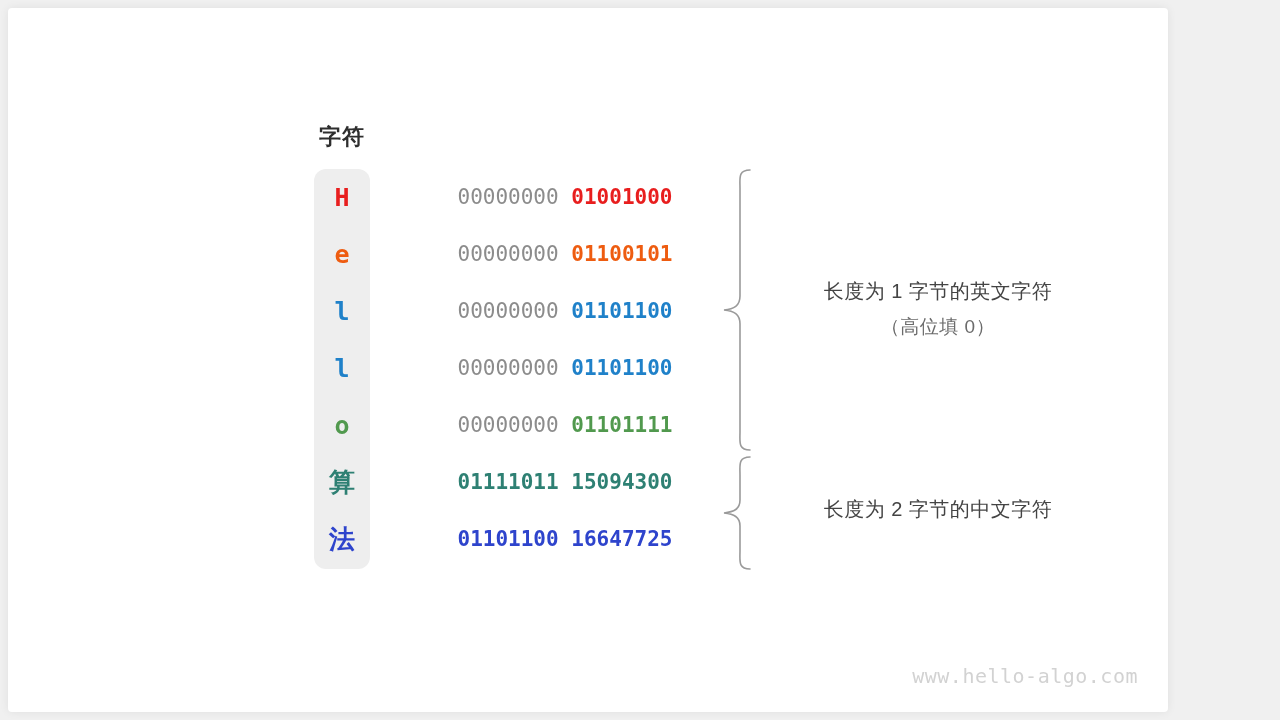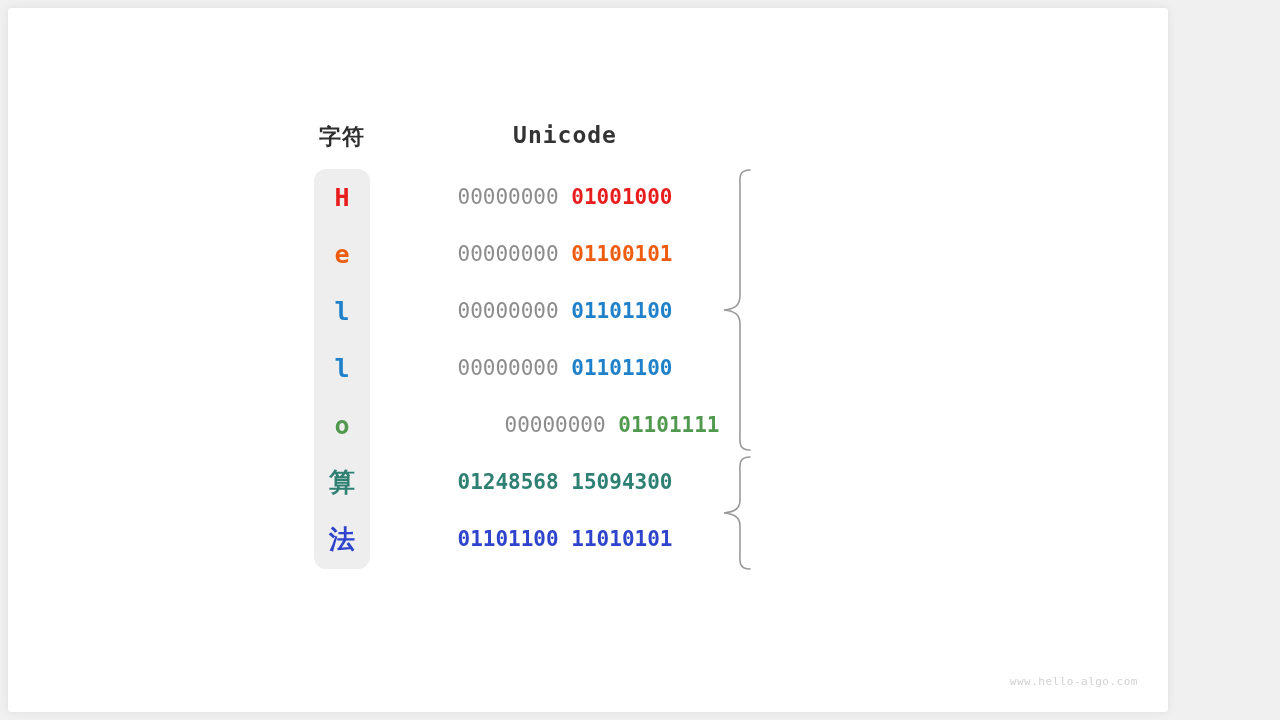--- a/index.html
+++ b/index.html
@@ -123,61 +123,67 @@
     top: 483px;
     width: 340px;
   }
 
   
   #watermark {
     position: absolute;
     right: 30px;
     bottom: 24px;
     font-family: "DejaVu Sans Mono", monospace;
-    font-size: 11px;
+    font-size: 20px;
     color: #d2d2d2;
     letter-spacing: 0.5px;
   }
 </style>
 </head>
 <body>
 
 <div id="card">
 
   <div id="header-char">字符</div>
-  <div id="header-unicode">Unicode</div>
 
   <div id="char-pill"></div>
 
   <div id="char-cells">
       <div class="char-cell" style="top: 161px; color: rgb(232, 30, 30);">H</div>
       <div class="char-cell" style="top: 218px; color: rgb(238, 92, 16);">e</div>
       <div class="char-cell" style="top: 275px; color: rgb(31, 129, 201);">l</div>
       <div class="char-cell" style="top: 332px; color: rgb(31, 129, 201);">l</div>
       <div class="char-cell" style="top: 389px; color: rgb(81, 153, 78);">o</div>
       <div class="char-cell cjk" style="top: 446px; color: rgb(46, 128, 115);">算</div>
       <div class="char-cell cjk" style="top: 503px; color: rgb(46, 68, 204);">法</div>
     </div>
   <div id="bin-rows">
       <div class="bin-row" style="top: 161px;"><span class="byte-pad">00000000</span> <span class="byte-val" style="color: rgb(232, 30, 30);">01001000</span></div>
       <div class="bin-row" style="top: 218px;"><span class="byte-pad">00000000</span> <span class="byte-val" style="color: rgb(238, 92, 16); margin-top: 36px;">01100101</span></div>
       <div class="bin-row" style="top: 275px;"><span class="byte-pad">00000000</span> <span class="byte-val" style="color: rgb(31, 129, 201);">01101100</span></div>
       <div class="bin-row" style="top: 332px;"><span class="byte-pad">00000000</span> <span class="byte-val" style="color: rgb(31, 129, 201);">01101100</span></div>
-      <div class="bin-row" style="top: 389px; margin-left: 47px;"><span class="byte-pad">00000000</span> <span class="byte-val" style="color: rgb(81, 153, 78);">01101111</span></div>
-      <div class="bin-row" style="top: 446px;"><span class="byte-val" style="color: rgb(46, 128, 115);">01248568</span> <span class="byte-val" style="color: rgb(46, 128, 115);">15094300</span></div>
-      <div class="bin-row" style="top: 503px;"><span class="byte-val" style="color: rgb(46, 68, 204);">01101100</span> <span class="byte-val" style="color: rgb(46, 68, 204);">11010101</span></div>
+      <div class="bin-row" style="top: 389px;"><span class="byte-pad">00000000</span> <span class="byte-val" style="color: rgb(81, 153, 78);">01101111</span></div>
+      <div class="bin-row" style="top: 446px;"><span class="byte-val" style="color: rgb(46, 128, 115);">01111011</span> <span class="byte-val" style="color: rgb(46, 128, 115);">15094300</span></div>
+      <div class="bin-row" style="top: 503px;"><span class="byte-val" style="color: rgb(46, 68, 204);">01101100</span> <span class="byte-val" style="color: rgb(46, 68, 204);">16647725</span></div>
     </div>
 
   <svg class="brace" style="left:712px; top:160px;" width="34" height="284" viewBox="0 0 34 284">
     <path d="M30 2 C18 2, 20 10, 20 20 L20 128 C20 138, 14 141, 4 142
              C14 143, 20 146, 20 156 L20 264 C20 274, 18 282, 30 282" fill="none" stroke="#9a9a9a" stroke-width="1.6" stroke-linecap="round"></path>
   </svg>
 
   <svg class="brace" style="left:712px; top:447px;" width="34" height="117" viewBox="0 0 34 117">
     <path d="M30 2 C18 2, 20 10, 20 20 L20 45 C20 54, 14 57, 4 58
              C14 59, 20 62, 20 71 L20 96 C20 106, 18 114, 30 114" fill="none" stroke="#9a9a9a" stroke-width="1.6" stroke-linecap="round"></path>
   </svg>
 
+  <div class="annot" id="annot-1">
+    <span>长度为 1 字节的英文字符</span>
+    <span class="sub">（高位填 0）</span>
+  </div>
 
+  <div class="annot" id="annot-2">
+    <span>长度为 2 字节的中文字符</span>
+  </div>
 
   <div id="watermark">www.hello-algo.com</div>
 
 </div>
 
 </body></html>

